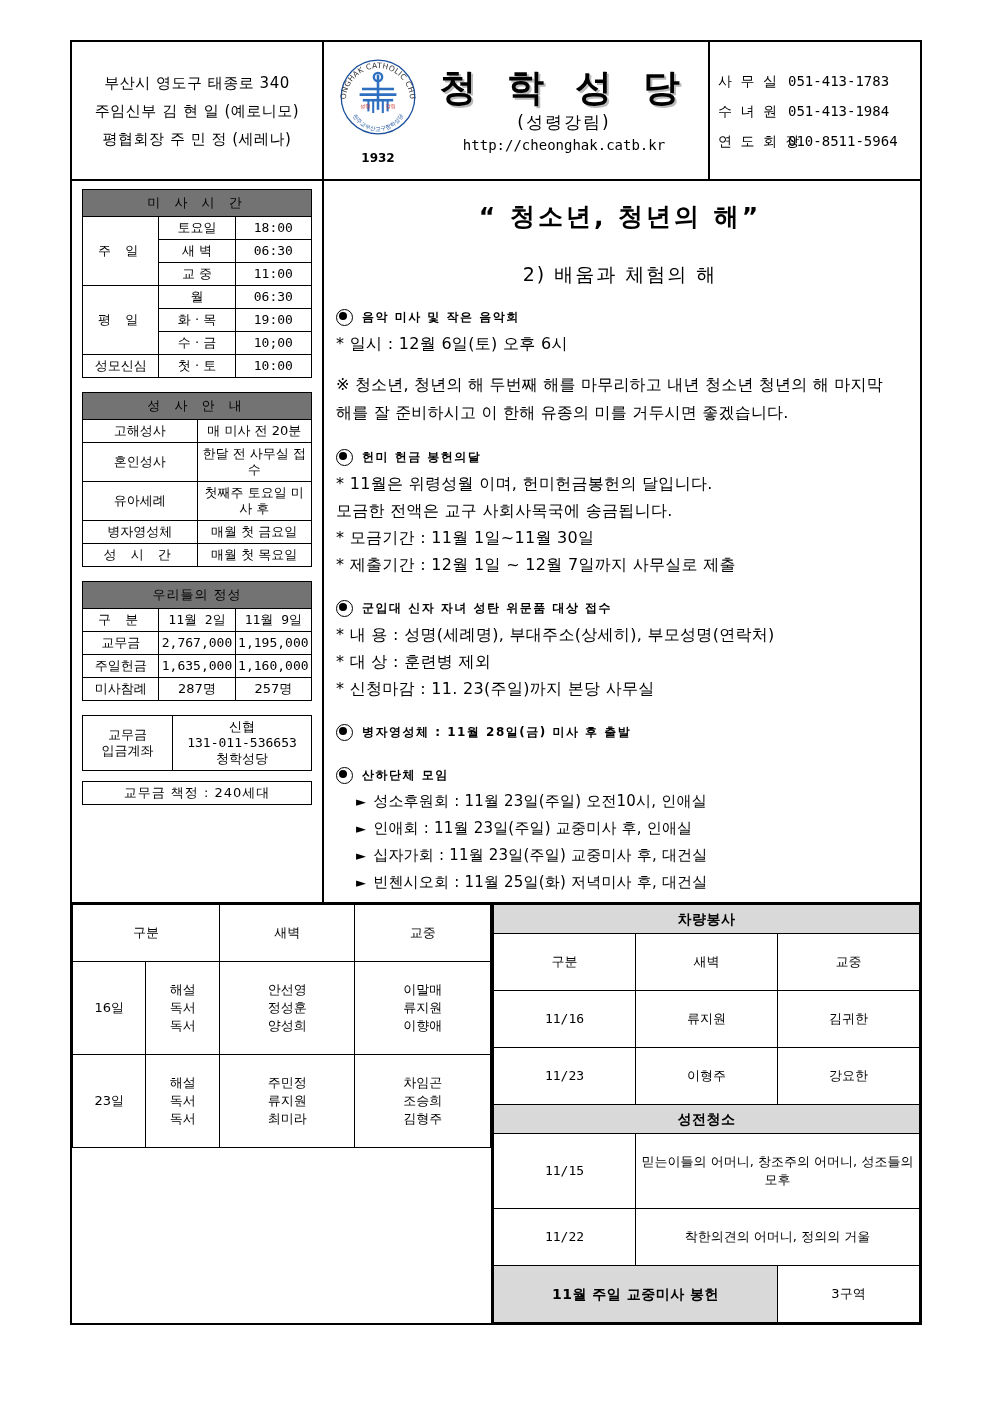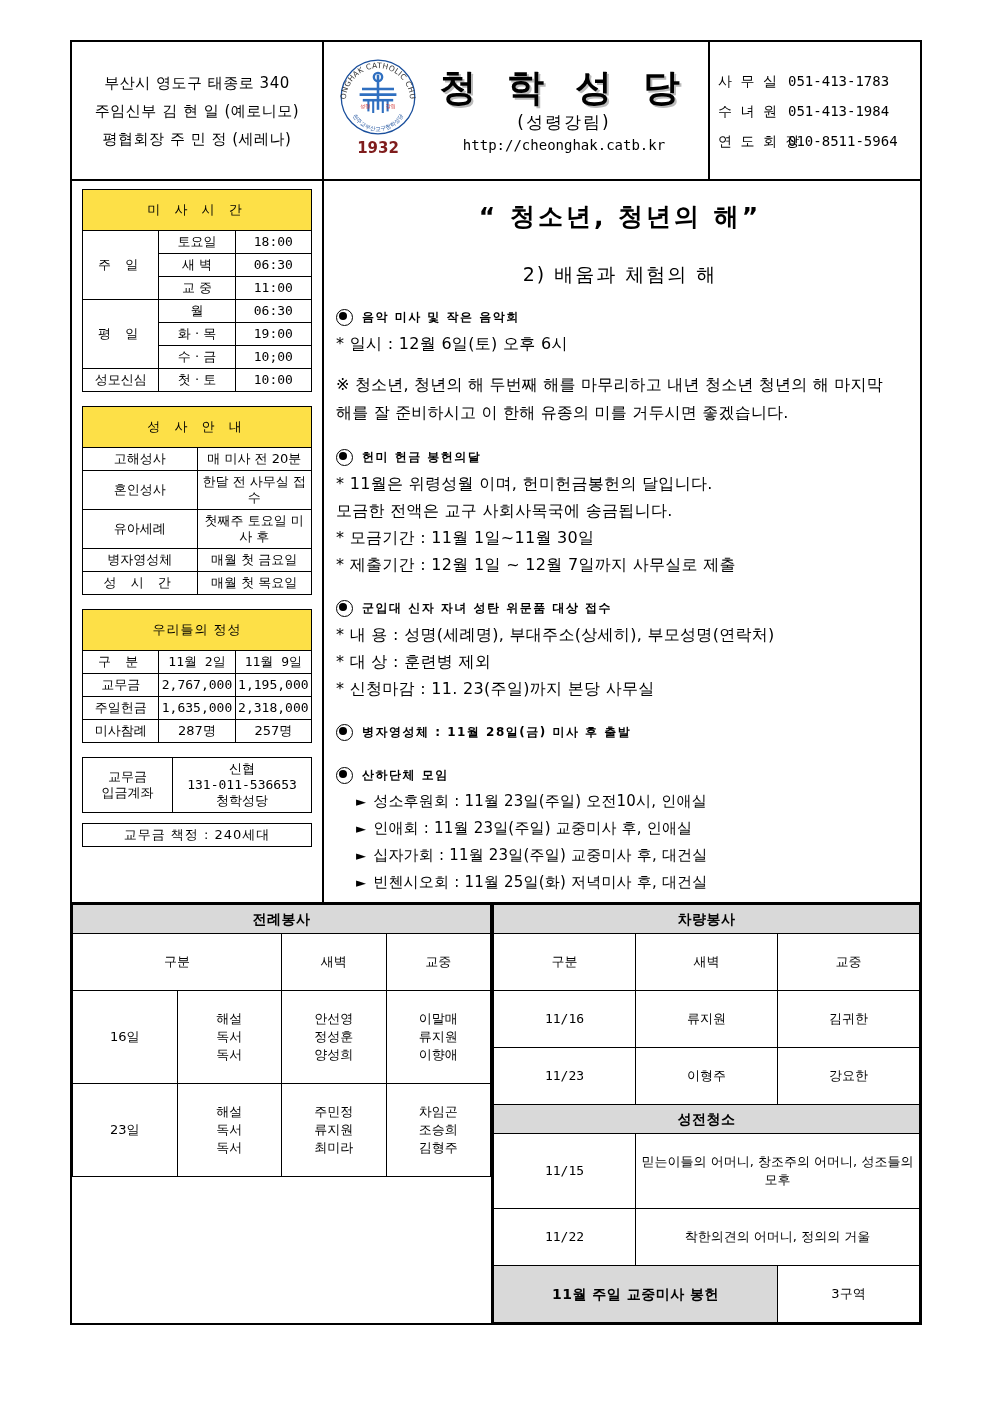--- a/index.html
+++ b/index.html
@@ -67,26 +67,26 @@
   .logo-circle {
     position: absolute;
     left: 8px;
     top: 2px;
     width: 80px;
     height: 80px;
   }
   .logo-year {
     position: absolute;
     left: 0;
-    top: 84px;
+    top: 96px;
     width: 96px;
     text-align: center;
-    font-size: 15px;
+    font-size: 12px;
     font-weight: bold;
-    color: #7f1d1d;
+    color: #000000;
     font-family: "DejaVu Sans", sans-serif;
   }
   .hdr-title-block {
     flex: 1;
     text-align: center;
     padding-right: 6px;
   }
   .church-name {
     font-size: 37px;
     font-weight: bold;
@@ -159,24 +159,24 @@
   table.t td, table.t th {
     border: 1px solid #000;
     text-align: center;
     vertical-align: middle;
     font-size: 13px;
     padding: 3px 1px;
     line-height: 16px;
     font-weight: normal;
   }
   .cap {
-    background: #fde047;
+    background: #737373;
     letter-spacing: 5px;
     font-size: 14px;
-    padding: 12px 1px !important;
+    padding: 5px 1px !important;
   }
   .cap-nospace { letter-spacing: 1px; }
   .spaced { letter-spacing: 5px; }
   .gap { height: 14px; }
   .gap-sm { height: 10px; }
   .mono { font-family: "DejaVu Sans Mono", "Liberation Mono", monospace; font-size: 13px; }
   .mono-sm { font-family: "DejaVu Sans Mono", "Liberation Mono", monospace; font-size: 12px; }
 
   .acct-box td { padding: 6px 2px; }
   .acct-val { line-height: 19px; }
@@ -438,21 +438,21 @@
           <td class="mono-sm">11월 9일</td>
         </tr>
         <tr>
           <td>교무금</td>
           <td class="mono-sm">2,767,000</td>
           <td class="mono-sm">1,195,000</td>
         </tr>
         <tr>
           <td>주일헌금</td>
           <td class="mono-sm">1,635,000</td>
-          <td class="mono-sm">2,318,000</td>
+          <td class="mono-sm">1,160,000</td>
         </tr>
         <tr>
           <td>미사참례</td>
           <td>287명</td>
           <td>257명</td>
         </tr>
       </tbody>
         </table>
 
       <div class="gap"></div>
@@ -547,23 +547,20 @@
       </div>
 
     </div>
   </div>
 
   <div class="bottom">
 
     <div class="bt-left">
       <table class="b">
         <tbody>
-            <tr>
-              <td class="hd" colspan="4">전례봉사</td>
-            </tr>
         <tr>
           <td colspan="2" style="width:36%">구분</td>
           <td style="width:32%">새벽</td>
           <td style="width:32%">교중</td>
         </tr>
         <tr>
           <td style="width:16%">16일</td>
           <td class="cellstack">
             <div>해설</div>
             <div>독서</div>

